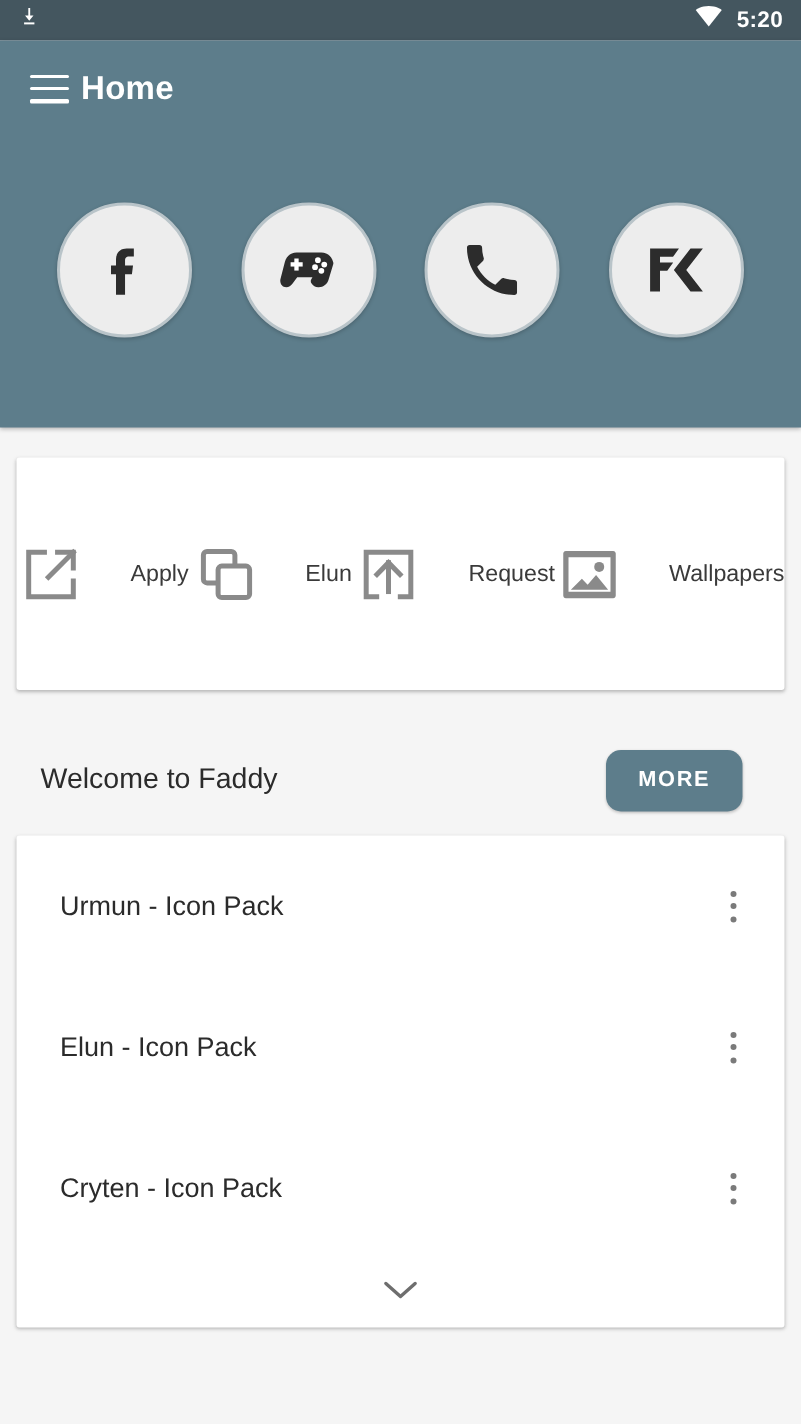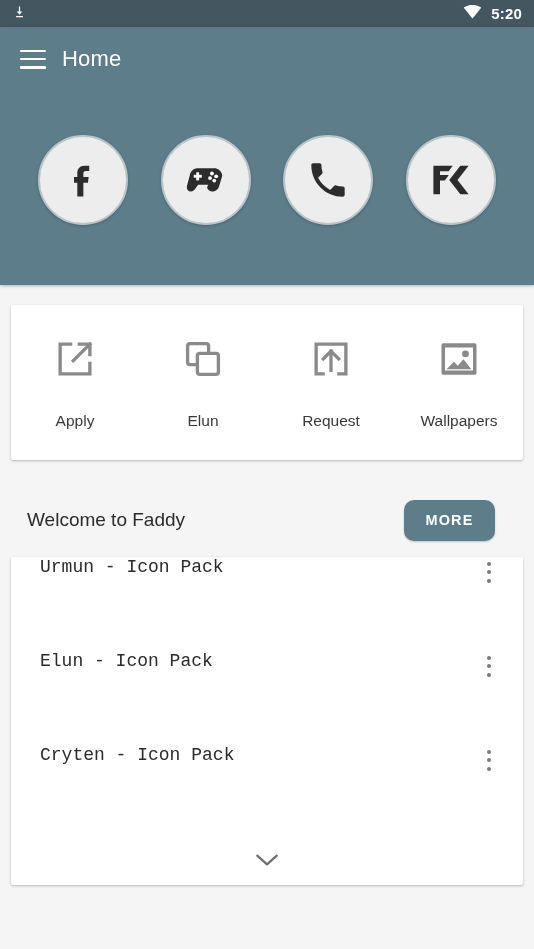--- a/index.html
+++ b/index.html
@@ -25,21 +25,21 @@
   .header {
     position:absolute; top:27px; left:0; width:534px; height:258px;
     background:#5D7D8B;
     box-shadow:0 1px 3px rgba(0,0,0,.28);
   }
   .appbar { position:absolute; top:0; left:0; width:100%; height:64px;
             display:flex; align-items:center; }
   .hamburger { width:26px; height:19px; margin-left:20px; display:flex;
                flex-direction:column; justify-content:space-between; cursor:pointer; }
   .hamburger span { display:block; height:2.5px; background:#FFFFFF; border-radius:1px; }
-  .appbar-title { color:#FFFFFF; font-size:22px; font-weight:normal; margin-left:16px; letter-spacing:.2px; }
+  .appbar-title { color:#FFFFFF; font-size:22px; font-weight:bold; margin-left:8px; letter-spacing:.2px; }
 
   
   .circles {
     position:absolute; top:108px; left:0; width:534px;
     display:flex; justify-content:space-around; align-items:center;
     padding:0 22px;
   }
   .circle {
     width:90px; height:90px; border-radius:50%;
     background:#EDEDED;
@@ -53,21 +53,21 @@
   
   .card {
     position:absolute; background:#FFFFFF; border-radius:2px;
     box-shadow:0 1px 3px rgba(0,0,0,.17), 0 1px 2px rgba(0,0,0,.10);
   }
 
   
   #actions-card { left:11px; top:305px; width:512px; height:155px; }
   .actions-row { display:flex; width:100%; height:100%; align-items:center; }
   .action-item {
-    flex:1; display:flex; flex-direction:column; align-items:center;
+    flex:1; display:flex; flex-direction:row; align-items:center;
     justify-content:center; gap:30px; cursor:pointer; height:100%;
   }
   .action-label { font-size:15.5px; color:#3A3A3A; }
   .action-ico { width:46px; height:46px; display:flex; align-items:center; justify-content:center; }
 
   
   .welcome-row {
     position:absolute; left:0; top:495px; width:534px; height:50px;
     display:flex; align-items:center; justify-content:space-between;
     padding:0 39px 0 27px;
@@ -77,22 +77,22 @@
     background:#5D7D8B; color:#FFFFFF;
     font-size:14.5px; font-weight:bold; letter-spacing:1.1px;
     border:none; border-radius:10px;
     width:91px; height:41px; cursor:pointer;
     box-shadow:0 1px 2px rgba(0,0,0,.22);
   }
 
   
   #list-card { left:11px; top:557px; width:512px; height:328px; }
   .list-item {
-    position:relative; height:94px; display:flex; 
-    padding:0 22px 0 29px; cursor:pointer;font-family:Liberation Mono, monospace;
+    position:relative; height:94px; display:flex; align-items:center;
+    padding:0 22px 0 29px; cursor:pointer;
   }
   .list-label { font-size:18px; color:#2B2B2B; flex:1; }
   .kebab { width:24px; height:30px; display:flex; flex-direction:column;
            align-items:center; justify-content:center; gap:4.5px; cursor:pointer; }
   .kebab i { display:block; width:4px; height:4px; border-radius:50%; background:#7A7A7A; }
   .expand-row { height:46px; display:flex; align-items:center; justify-content:center; cursor:pointer; }
 </style>
 </head>
 <body>
 

